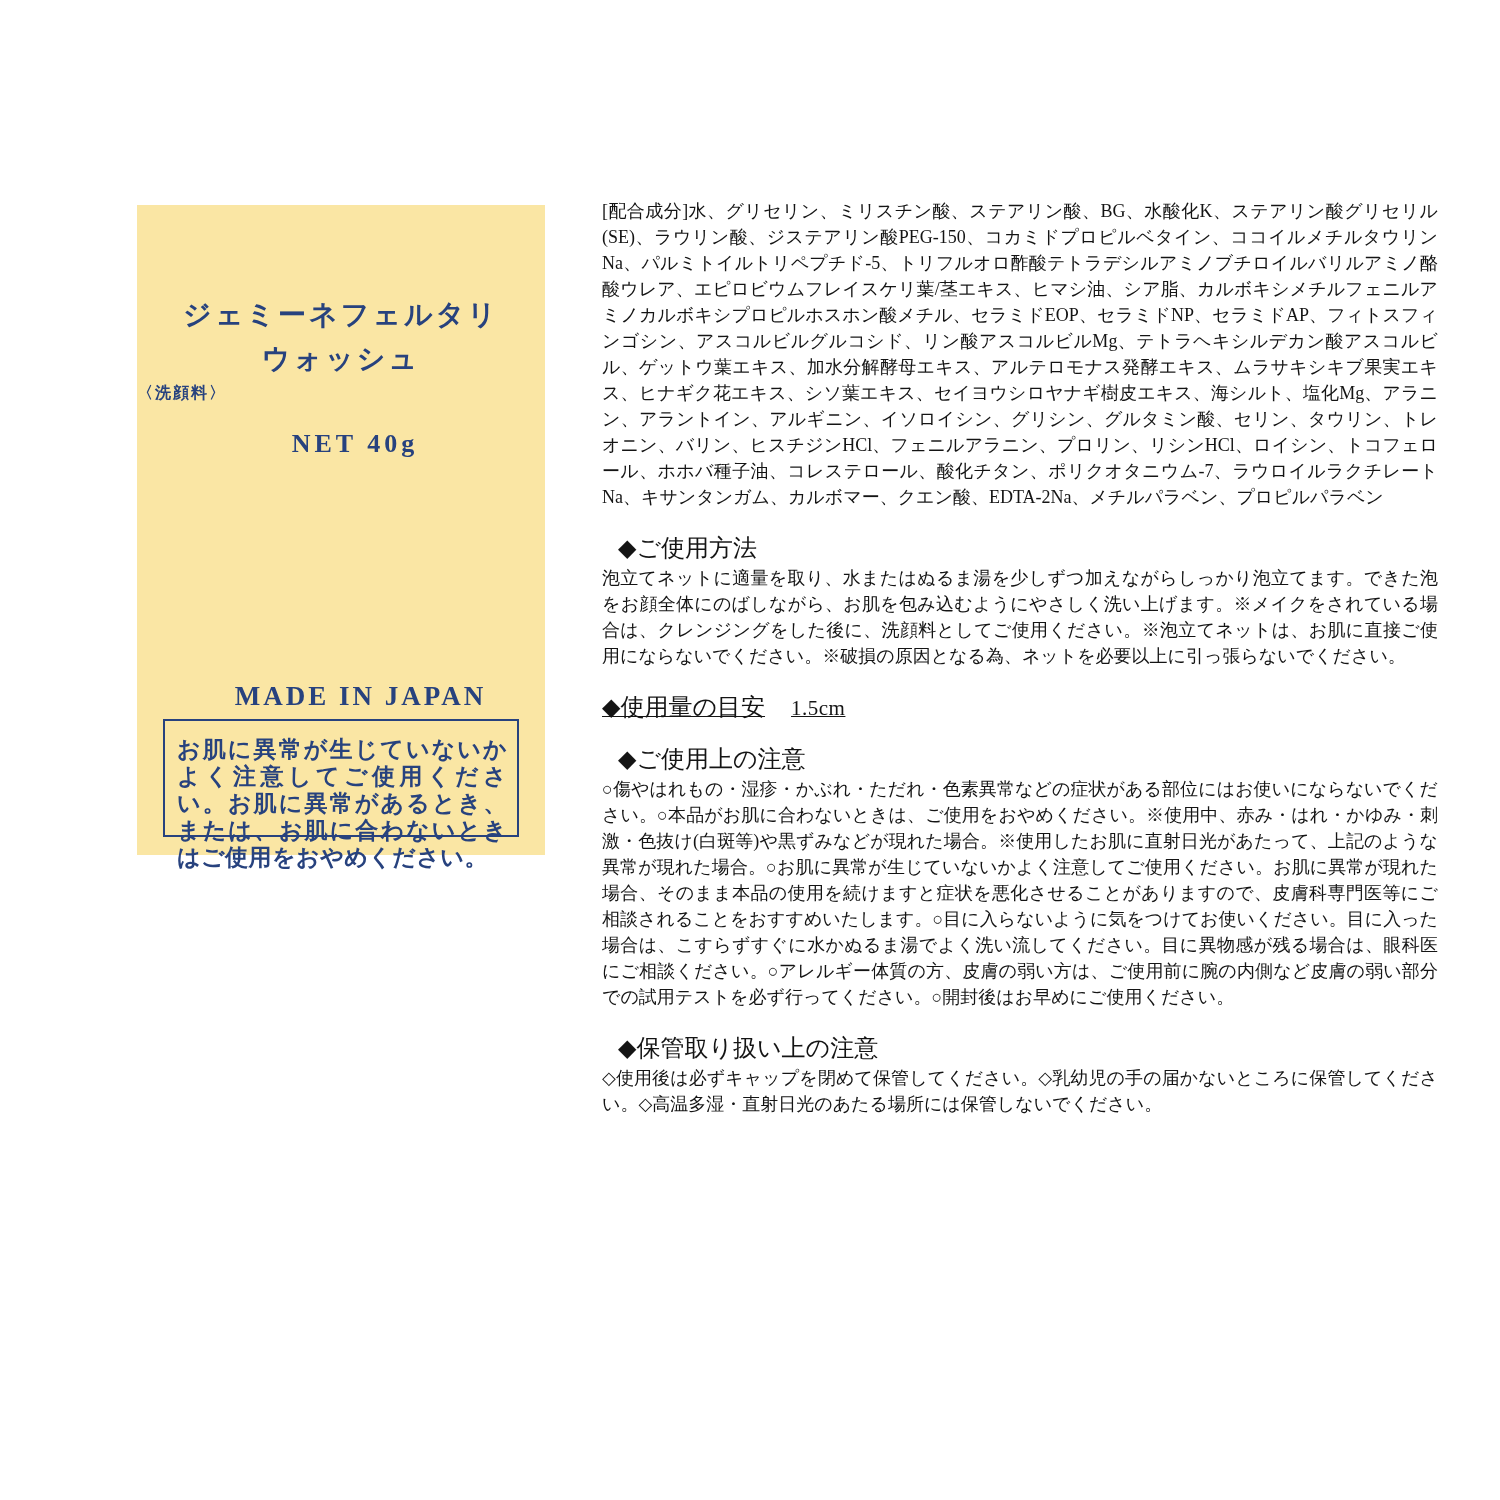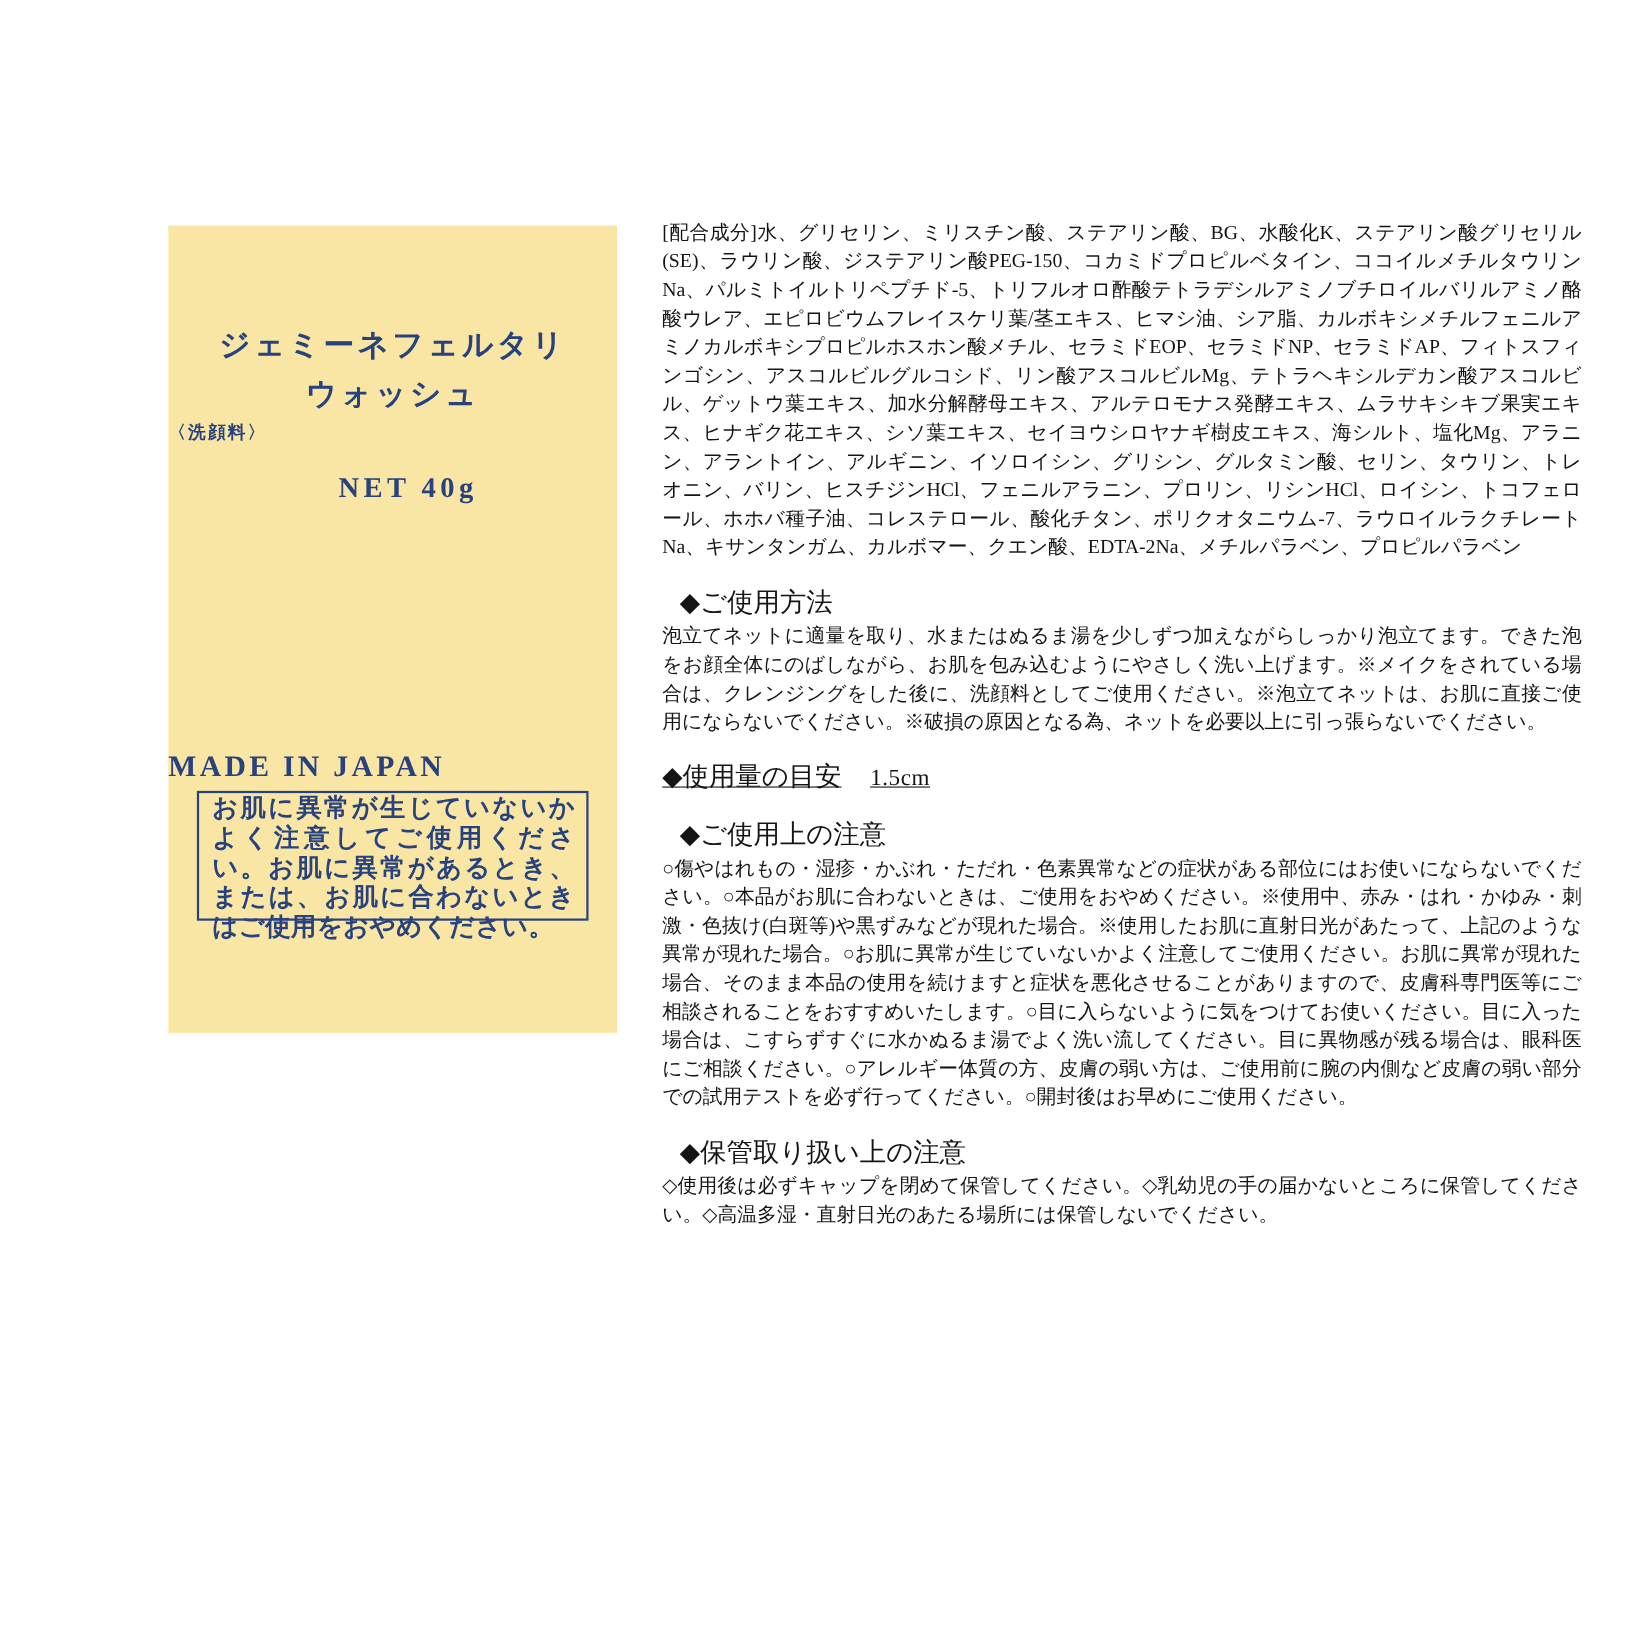--- a/index.html
+++ b/index.html
@@ -5,45 +5,44 @@
   html,body{margin:0;padding:0;background:#fff;}
   body{
     width:1500px;height:1500px;position:relative;overflow:hidden;
     font-family:"Liberation Serif","DejaVu Serif",serif;
     -webkit-font-smoothing:antialiased;
   }
   .page{position:absolute;inset:0;background:var(--page-bg,#fff);}
 
   
   .label-box{
-    position:absolute;left:137px;top:205px;width:408px;height:734px;
+    position:absolute;left:137px;top:205px;width:408px;height:650px;
     background:var(--label-bg,#FAE6A4);
     color:var(--label-text,#27427E);
-    margin-left:16px;
   }
   .product-name{
     position:absolute;top:88px;left:0;right:0;text-align:center;
     font-size:28px;font-weight:600;letter-spacing:3px;line-height:44px;
   }
   .category{
     position:absolute;top:178px;left:0;right:0;text-align:left;
     font-size:16px;font-weight:700;letter-spacing:2px;
   }
   .net{
     position:absolute;top:224px;left:0;right:0;text-align:center;
     font-size:26px;font-weight:600;letter-spacing:4px;padding-left:28px;
   }
   .madein{
-    position:absolute;top:476px;left:0;right:0;
-    font-size:27px;font-weight:600;letter-spacing:3px;
+    position:absolute;top:476px;left:0;right:0;text-align:center;
+    font-size:27px;font-weight:600;letter-spacing:3px;padding-left:39px;
   }
   .caution-box{
     position:absolute;top:514px;left:26px;right:26px;height:118px;
     border:2px solid var(--caution-border,#27427E);
-    box-sizing:border-box;padding:0 10px 6px 12px;
+    box-sizing:border-box;padding:15px 10px 6px 12px;
   }
   .caution-box p{
     margin:0;font-size:23px;font-weight:bold;line-height:27px;
     letter-spacing:0.5px;text-align:justify;text-justify:inter-character;
   }
 
   
   .info-col{
     position:absolute;left:602px;top:198px;width:836px;
     color:var(--body-text,#141414);

